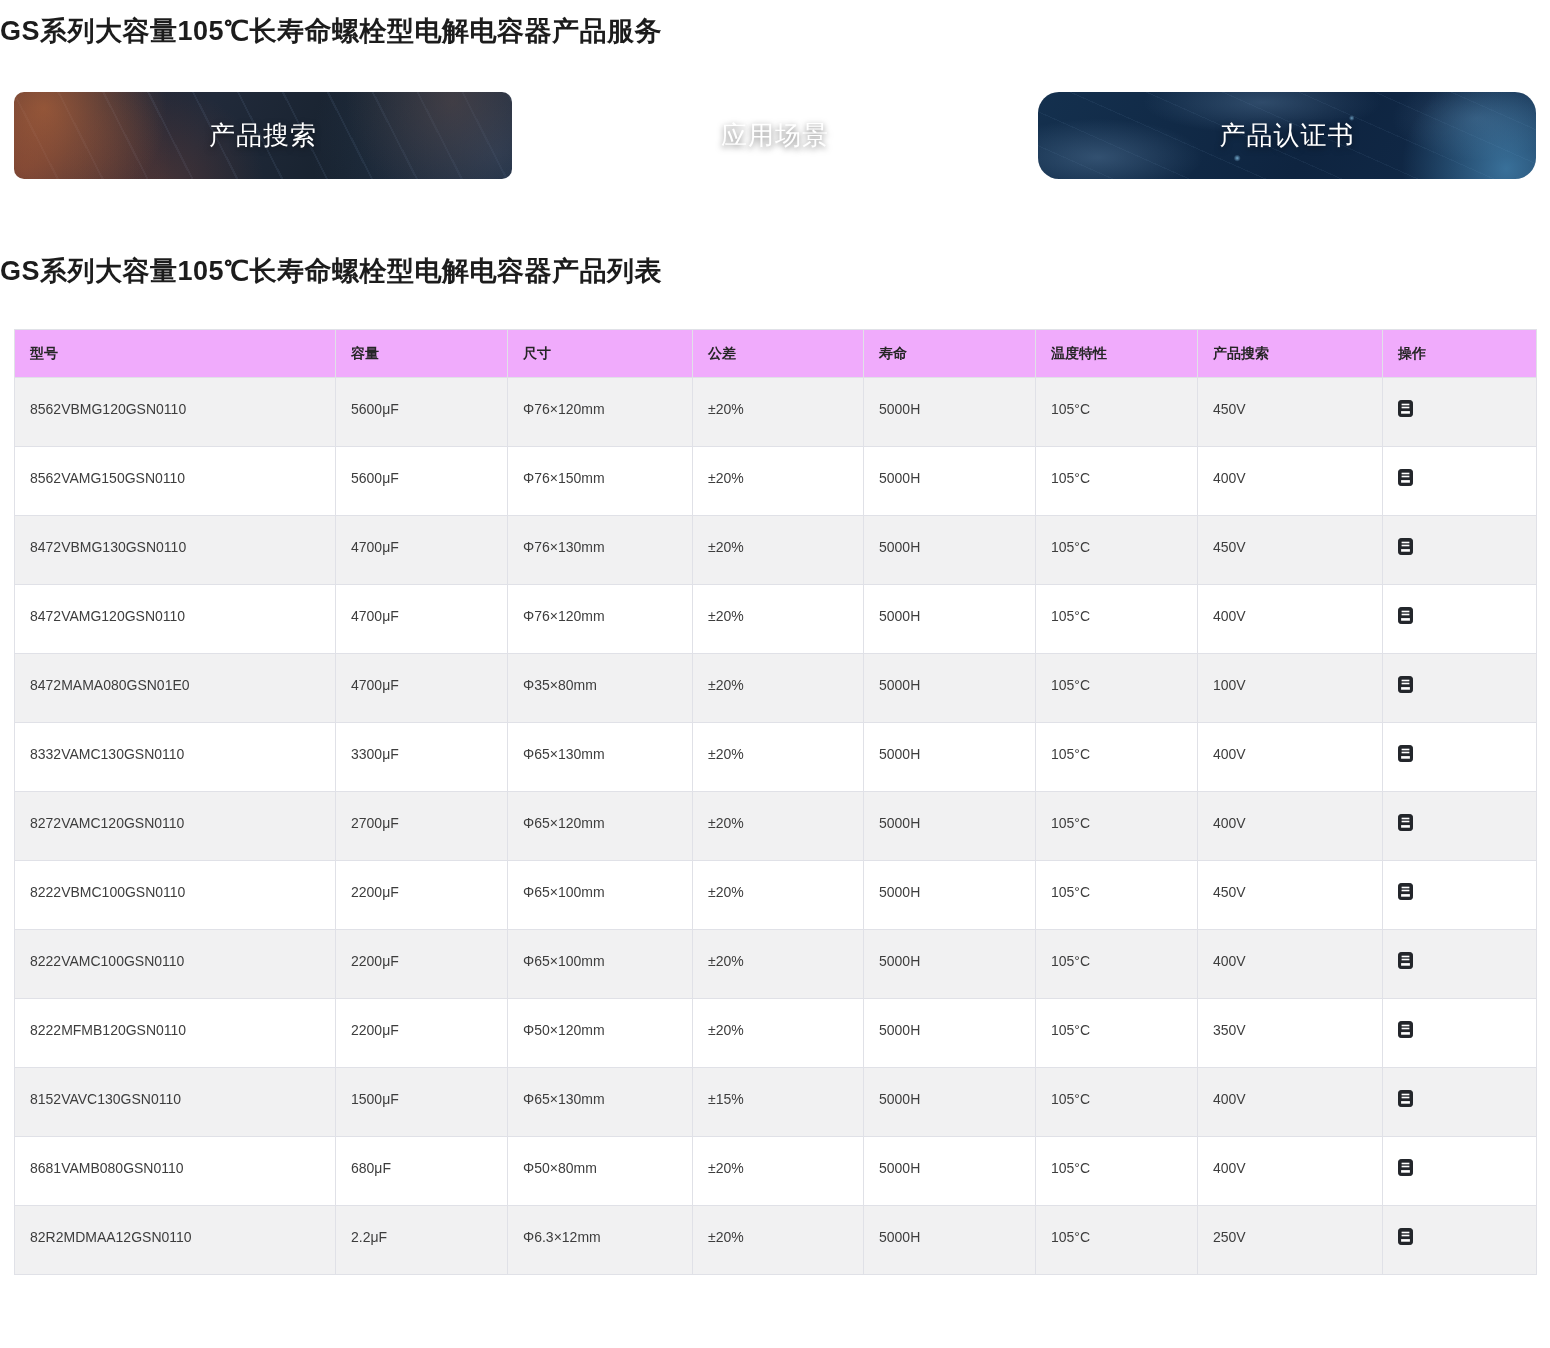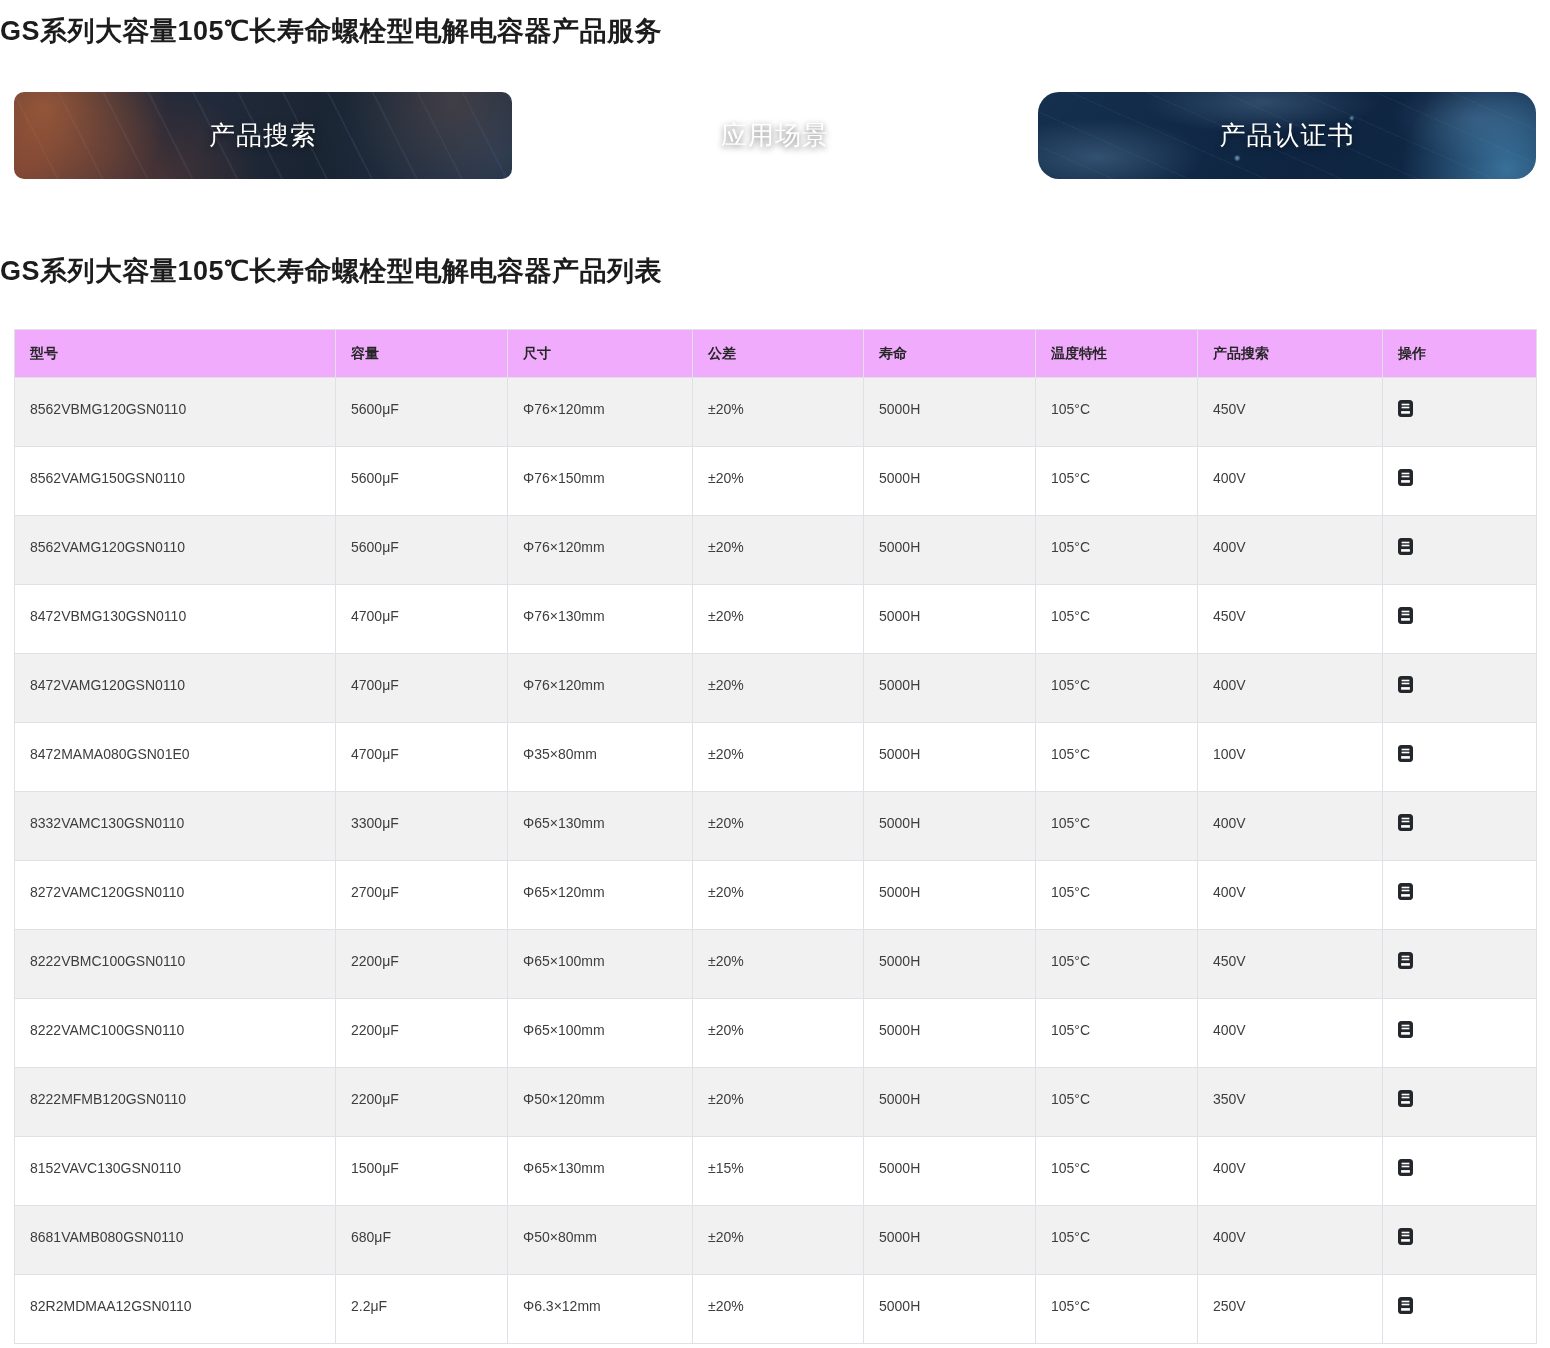--- a/index.html
+++ b/index.html
@@ -206,39 +206,20 @@
     <svg width="15" height="17" viewBox="0 0 15 17" aria-hidden="true">
       <rect x="0.5" y="0.5" width="14" height="16" rx="2.6" fill="#23262b" stroke="#23262b"></rect>
       <rect x="3.6" y="3.7" width="7.8" height="1.6" fill="#ffffff"></rect>
       <rect x="3.6" y="6.7" width="7.8" height="1.6" fill="#ffffff"></rect>
       <rect x="3.1" y="11.1" width="8.8" height="2.6" fill="#ffffff"></rect>
     </svg>
   </button>
 </td>
         </tr>
         <tr>
-          <td>8562VAMG120GSN0110</td>
-          <td>5600μF</td>
-          <td>Φ76×120mm</td>
-          <td>±20%</td>
-          <td>5000H</td>
-          <td>105°C</td>
-          <td>400V</td>
-          <td>
-  <button class="action-btn">
-    <svg width="15" height="17" viewBox="0 0 15 17" aria-hidden="true">
-      <rect x="0.5" y="0.5" width="14" height="16" rx="2.6" fill="#23262b" stroke="#23262b"></rect>
-      <rect x="3.6" y="3.7" width="7.8" height="1.6" fill="#ffffff"></rect>
-      <rect x="3.6" y="6.7" width="7.8" height="1.6" fill="#ffffff"></rect>
-      <rect x="3.1" y="11.1" width="8.8" height="2.6" fill="#ffffff"></rect>
-    </svg>
-  </button>
-</td>
-        </tr>
-        <tr>
           <td>8472VBMG130GSN0110</td>
           <td>4700μF</td>
           <td>Φ76×130mm</td>
           <td>±20%</td>
           <td>5000H</td>
           <td>105°C</td>
           <td>450V</td>
           <td>
   <button class="action-btn">
     <svg width="15" height="17" viewBox="0 0 15 17" aria-hidden="true">

